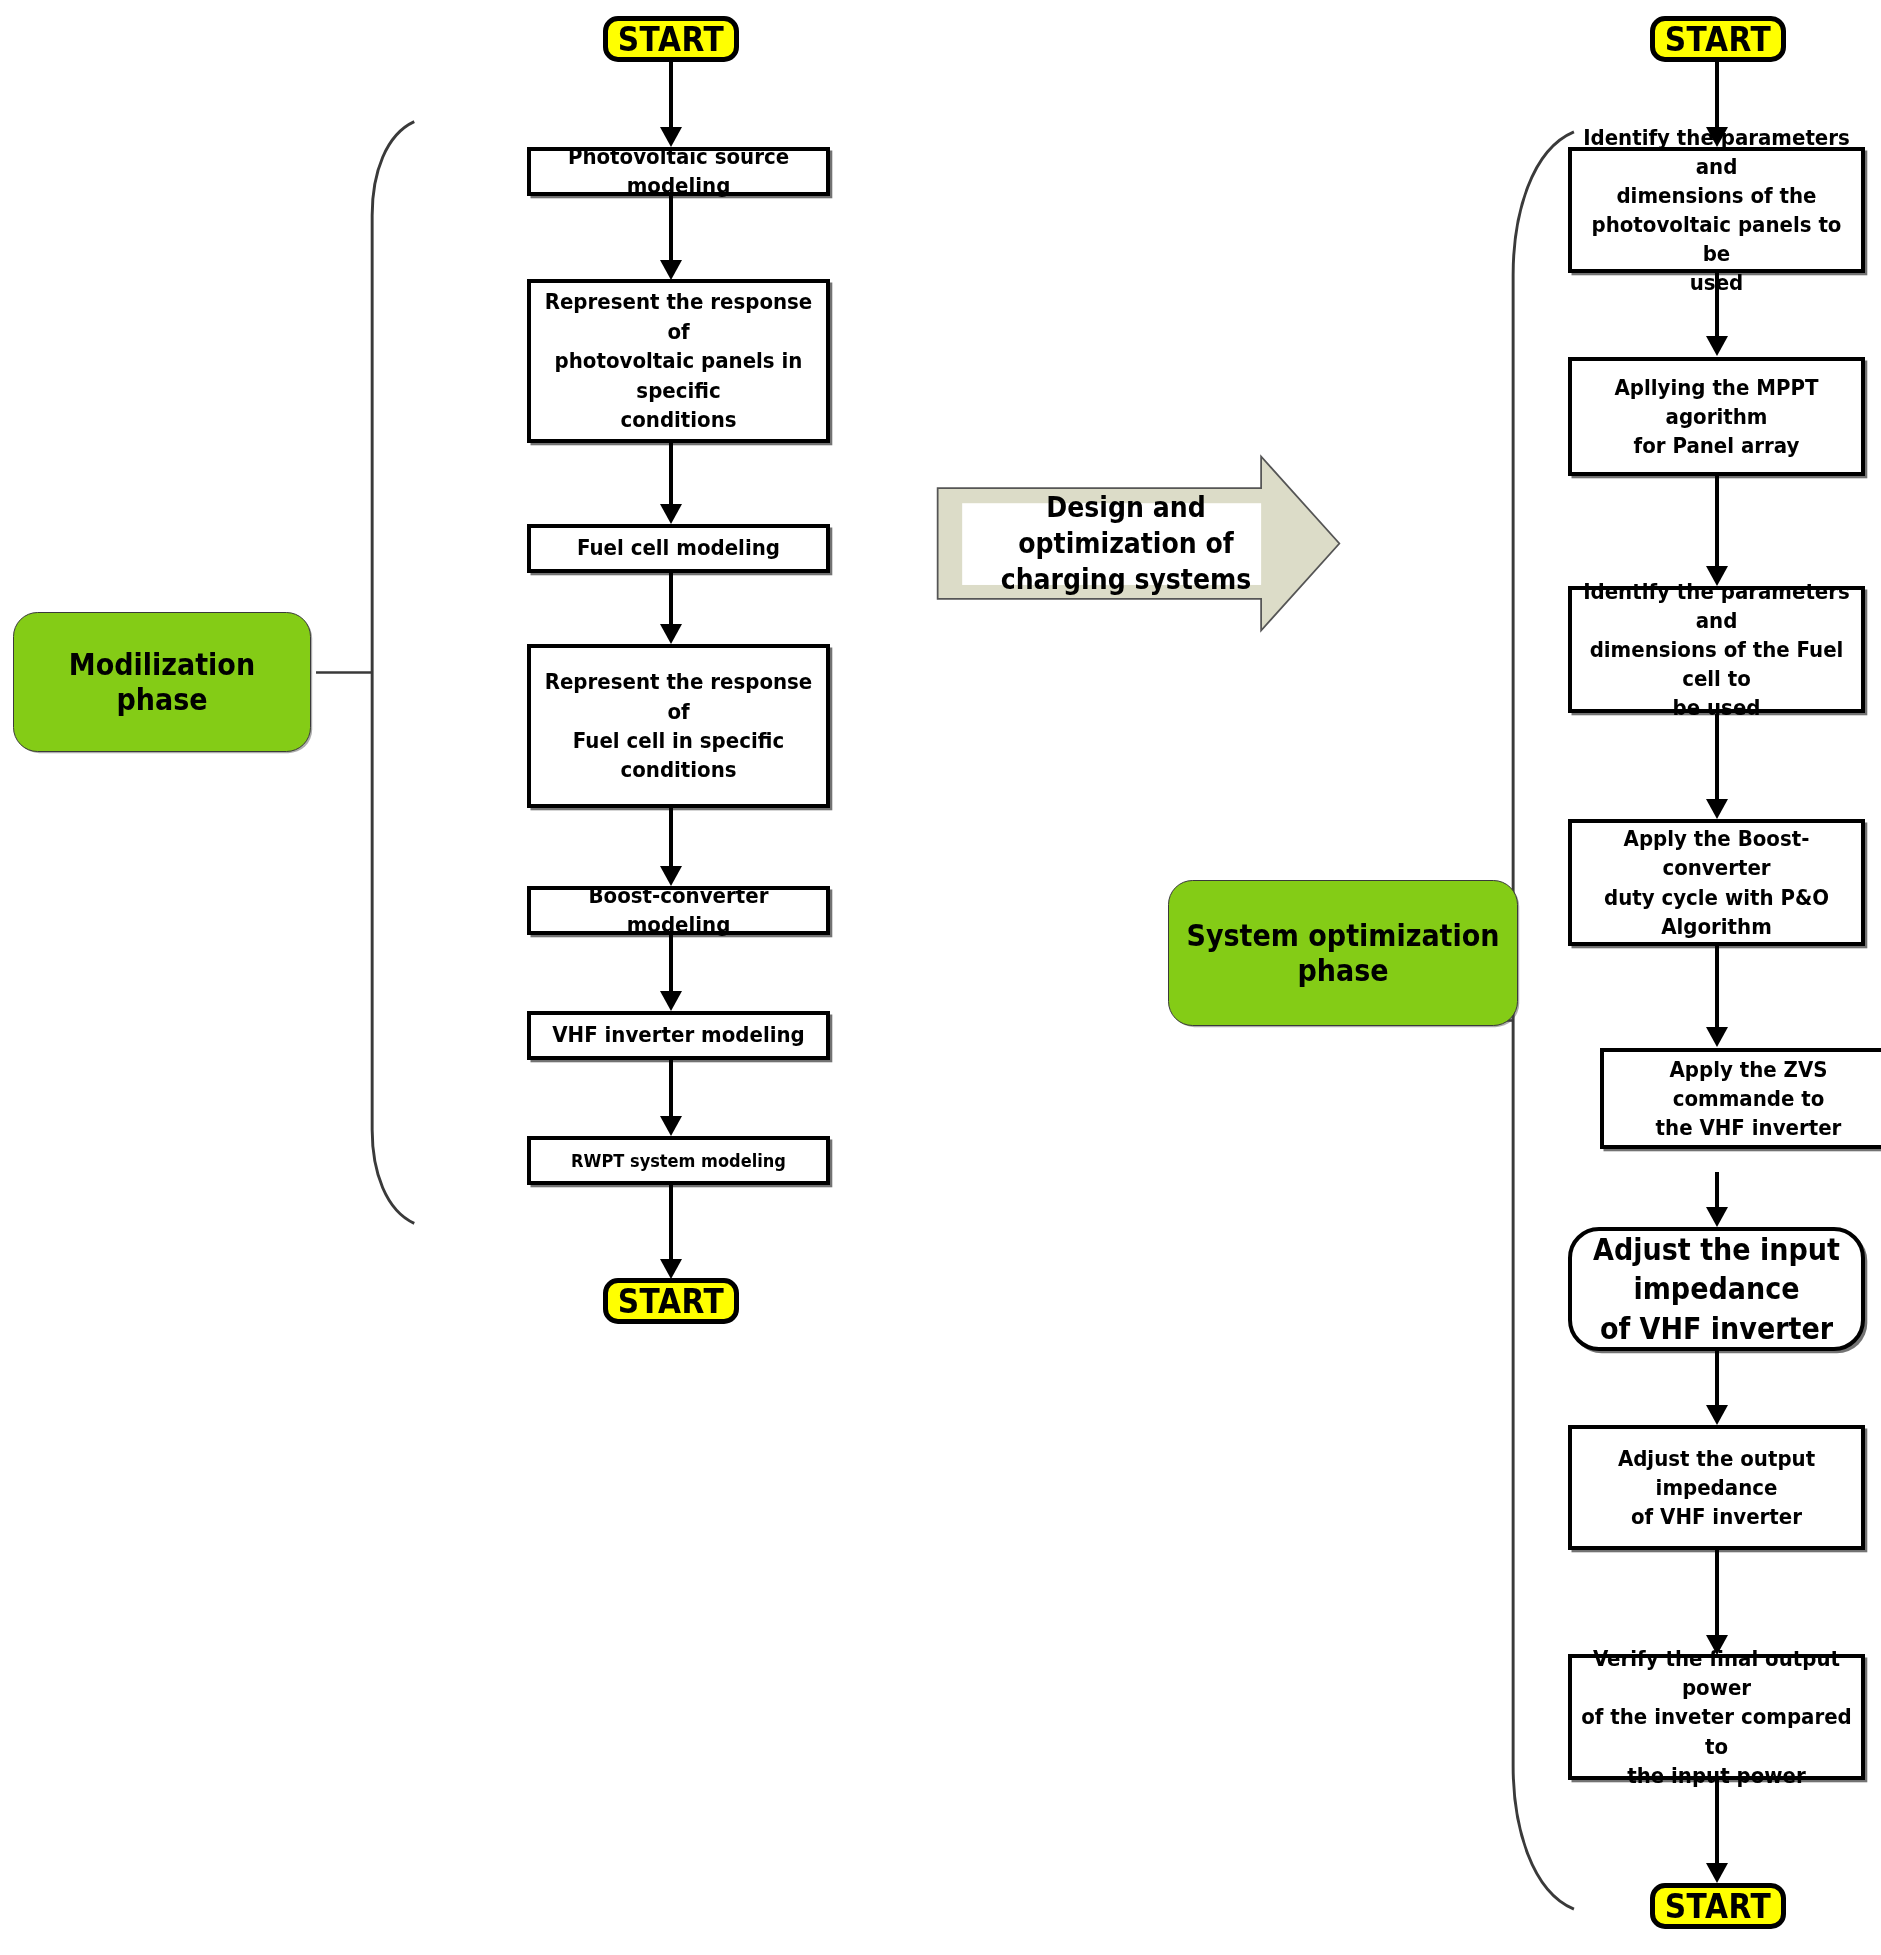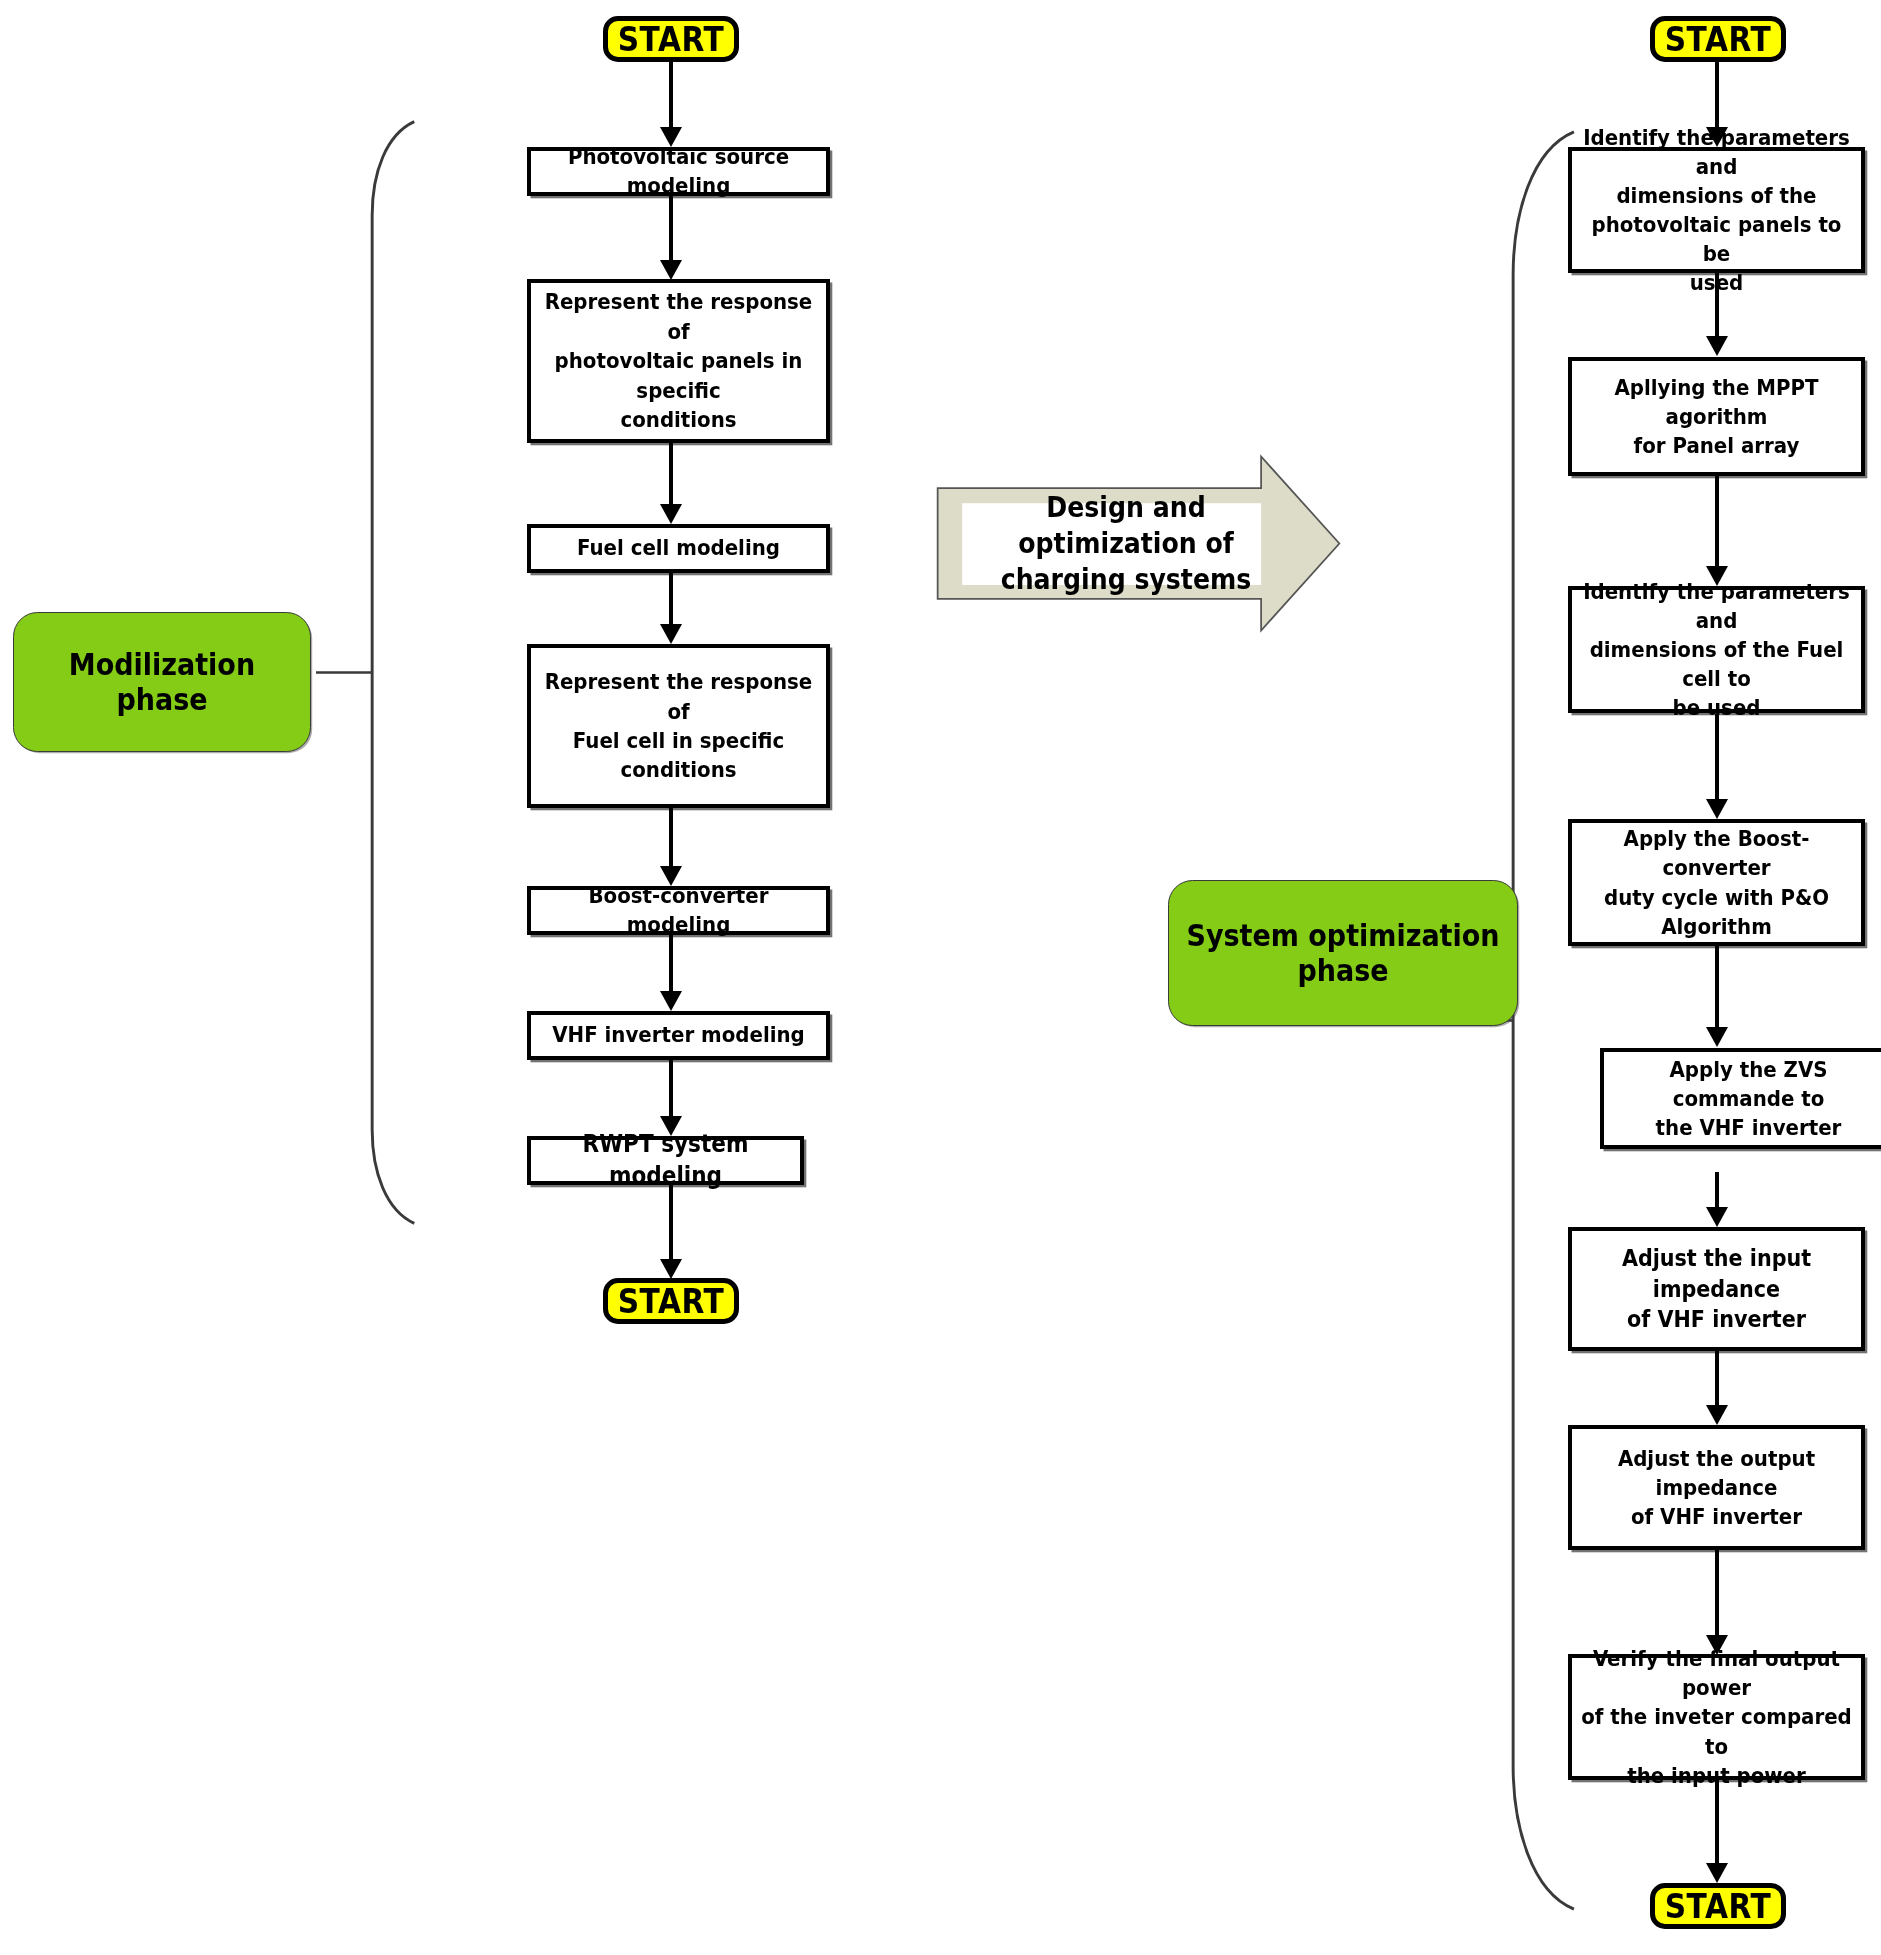--- a/index.html
+++ b/index.html
@@ -183,21 +183,21 @@
 
   <div class="pbox" style="left:527px; top:1011px; width:303px; height:49px; font-size:22px; line-height:1.3;">
     <span>VHF inverter  modeling</span>
   </div>
 
   <div class="conn" style="left:637px; top:1060px; width:68px; height:76px;">
     <div class="stem" style="height:56px;"></div>
     <div class="head"></div>
   </div>
 
-  <div class="pbox" style="left:527px; top:1136px; width:277px; height:49px; font-size:24px; line-height:1.3;">
+  <div class="pbox" style="left:527px; top:1136px; width:303px; height:49px; font-size:18px; line-height:1.3;">
     <span>RWPT system  modeling</span>
   </div>
 
   <div class="conn" style="left:637px; top:1185px; width:68px; height:94px;">
     <div class="stem" style="height:74px;"></div>
     <div class="head"></div>
   </div>
 
   <div class="terminal" style="left:603px; top:1278px; width:136px; height:46px; font-size:33px;">
     <span>START</span>
@@ -282,21 +282,21 @@
   <div class="pbox" style="left:1600px; top:1048px; width:297px; height:101px; font-size:22px; line-height:1.32;">
     <span>Apply the ZVS commande to
 the VHF inverter</span>
   </div>
 
   <div class="conn" style="left:1683px; top:1172px; width:68px; height:55px;">
     <div class="stem" style="height:35px;"></div>
     <div class="head"></div>
   </div>
 
-  <div class="pbox" style="left:1568px; top:1227px; width:297px; height:124px; font-size:23px; line-height:1.32;">
+  <div class="pbox" style="left:1568px; top:1227px; width:297px; height:124px; font-size:30px; line-height:1.32;border-radius:31px;">
     <span>Adjust the input impedance
 of VHF inverter</span>
   </div>
 
   <div class="conn" style="left:1683px; top:1351px; width:68px; height:74px;">
     <div class="stem" style="height:54px;"></div>
     <div class="head"></div>
   </div>
 
   <div class="pbox" style="left:1568px; top:1425px; width:297px; height:125px; font-size:22px; line-height:1.32;">

